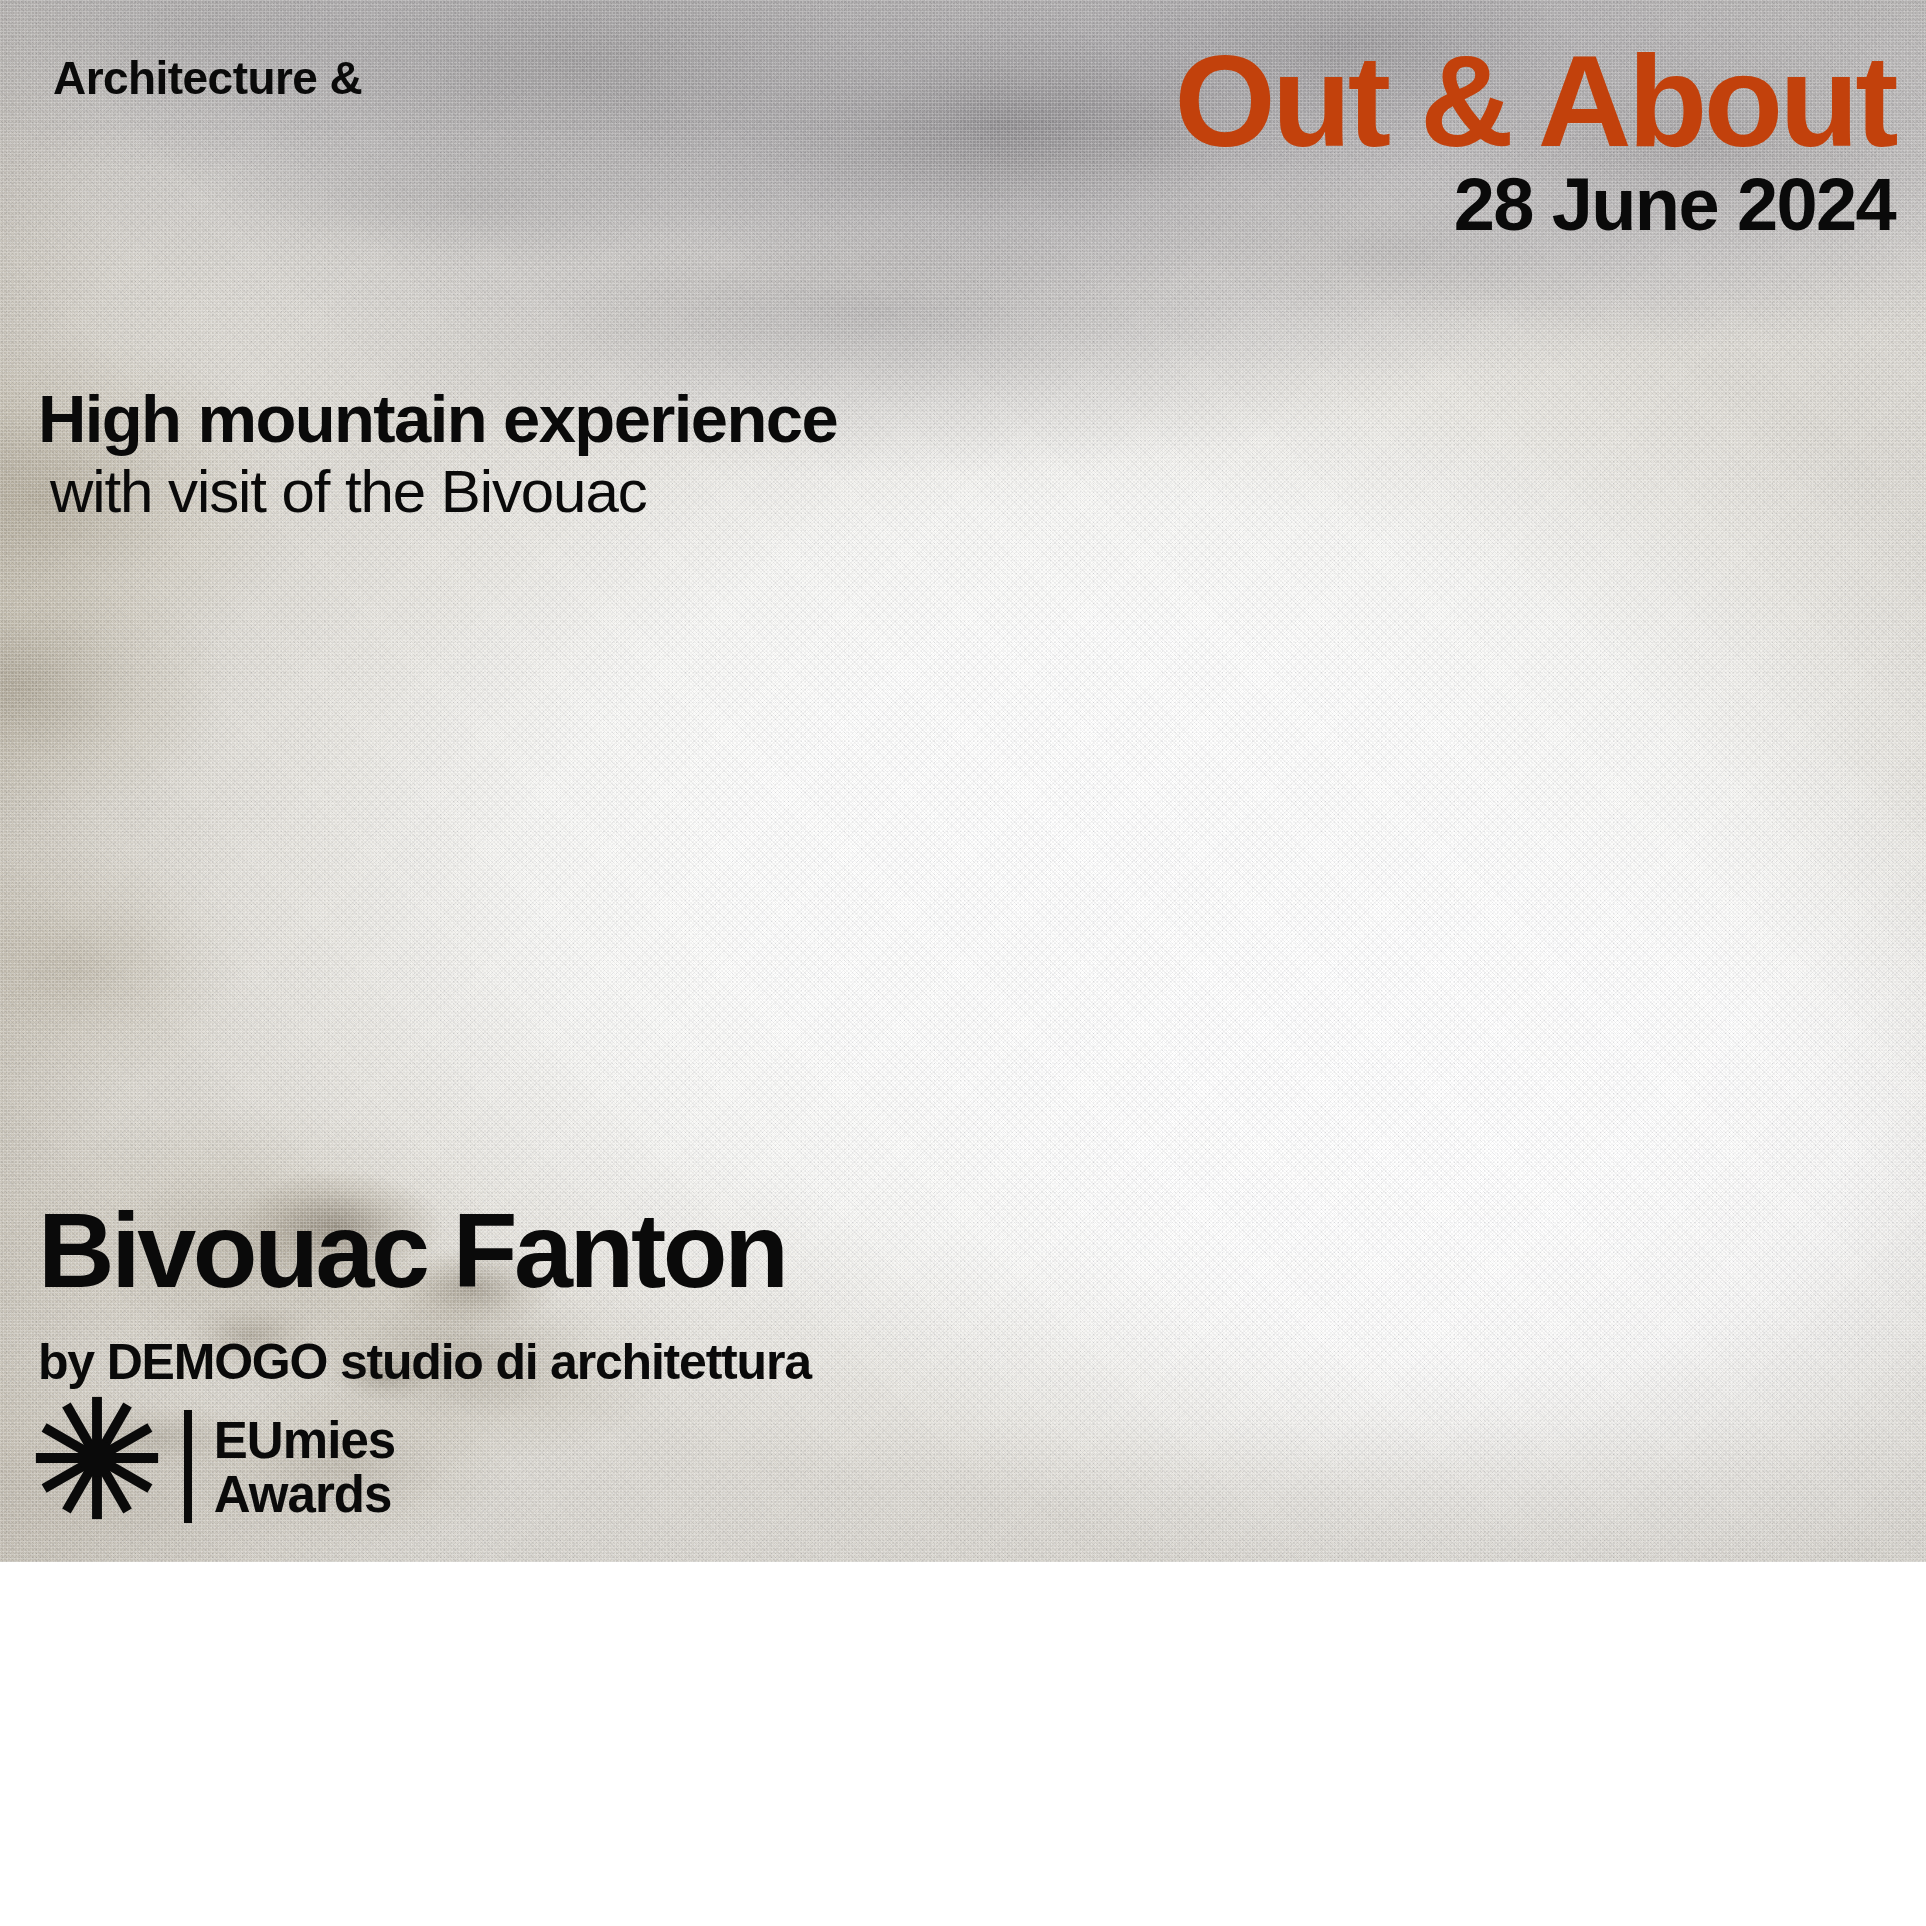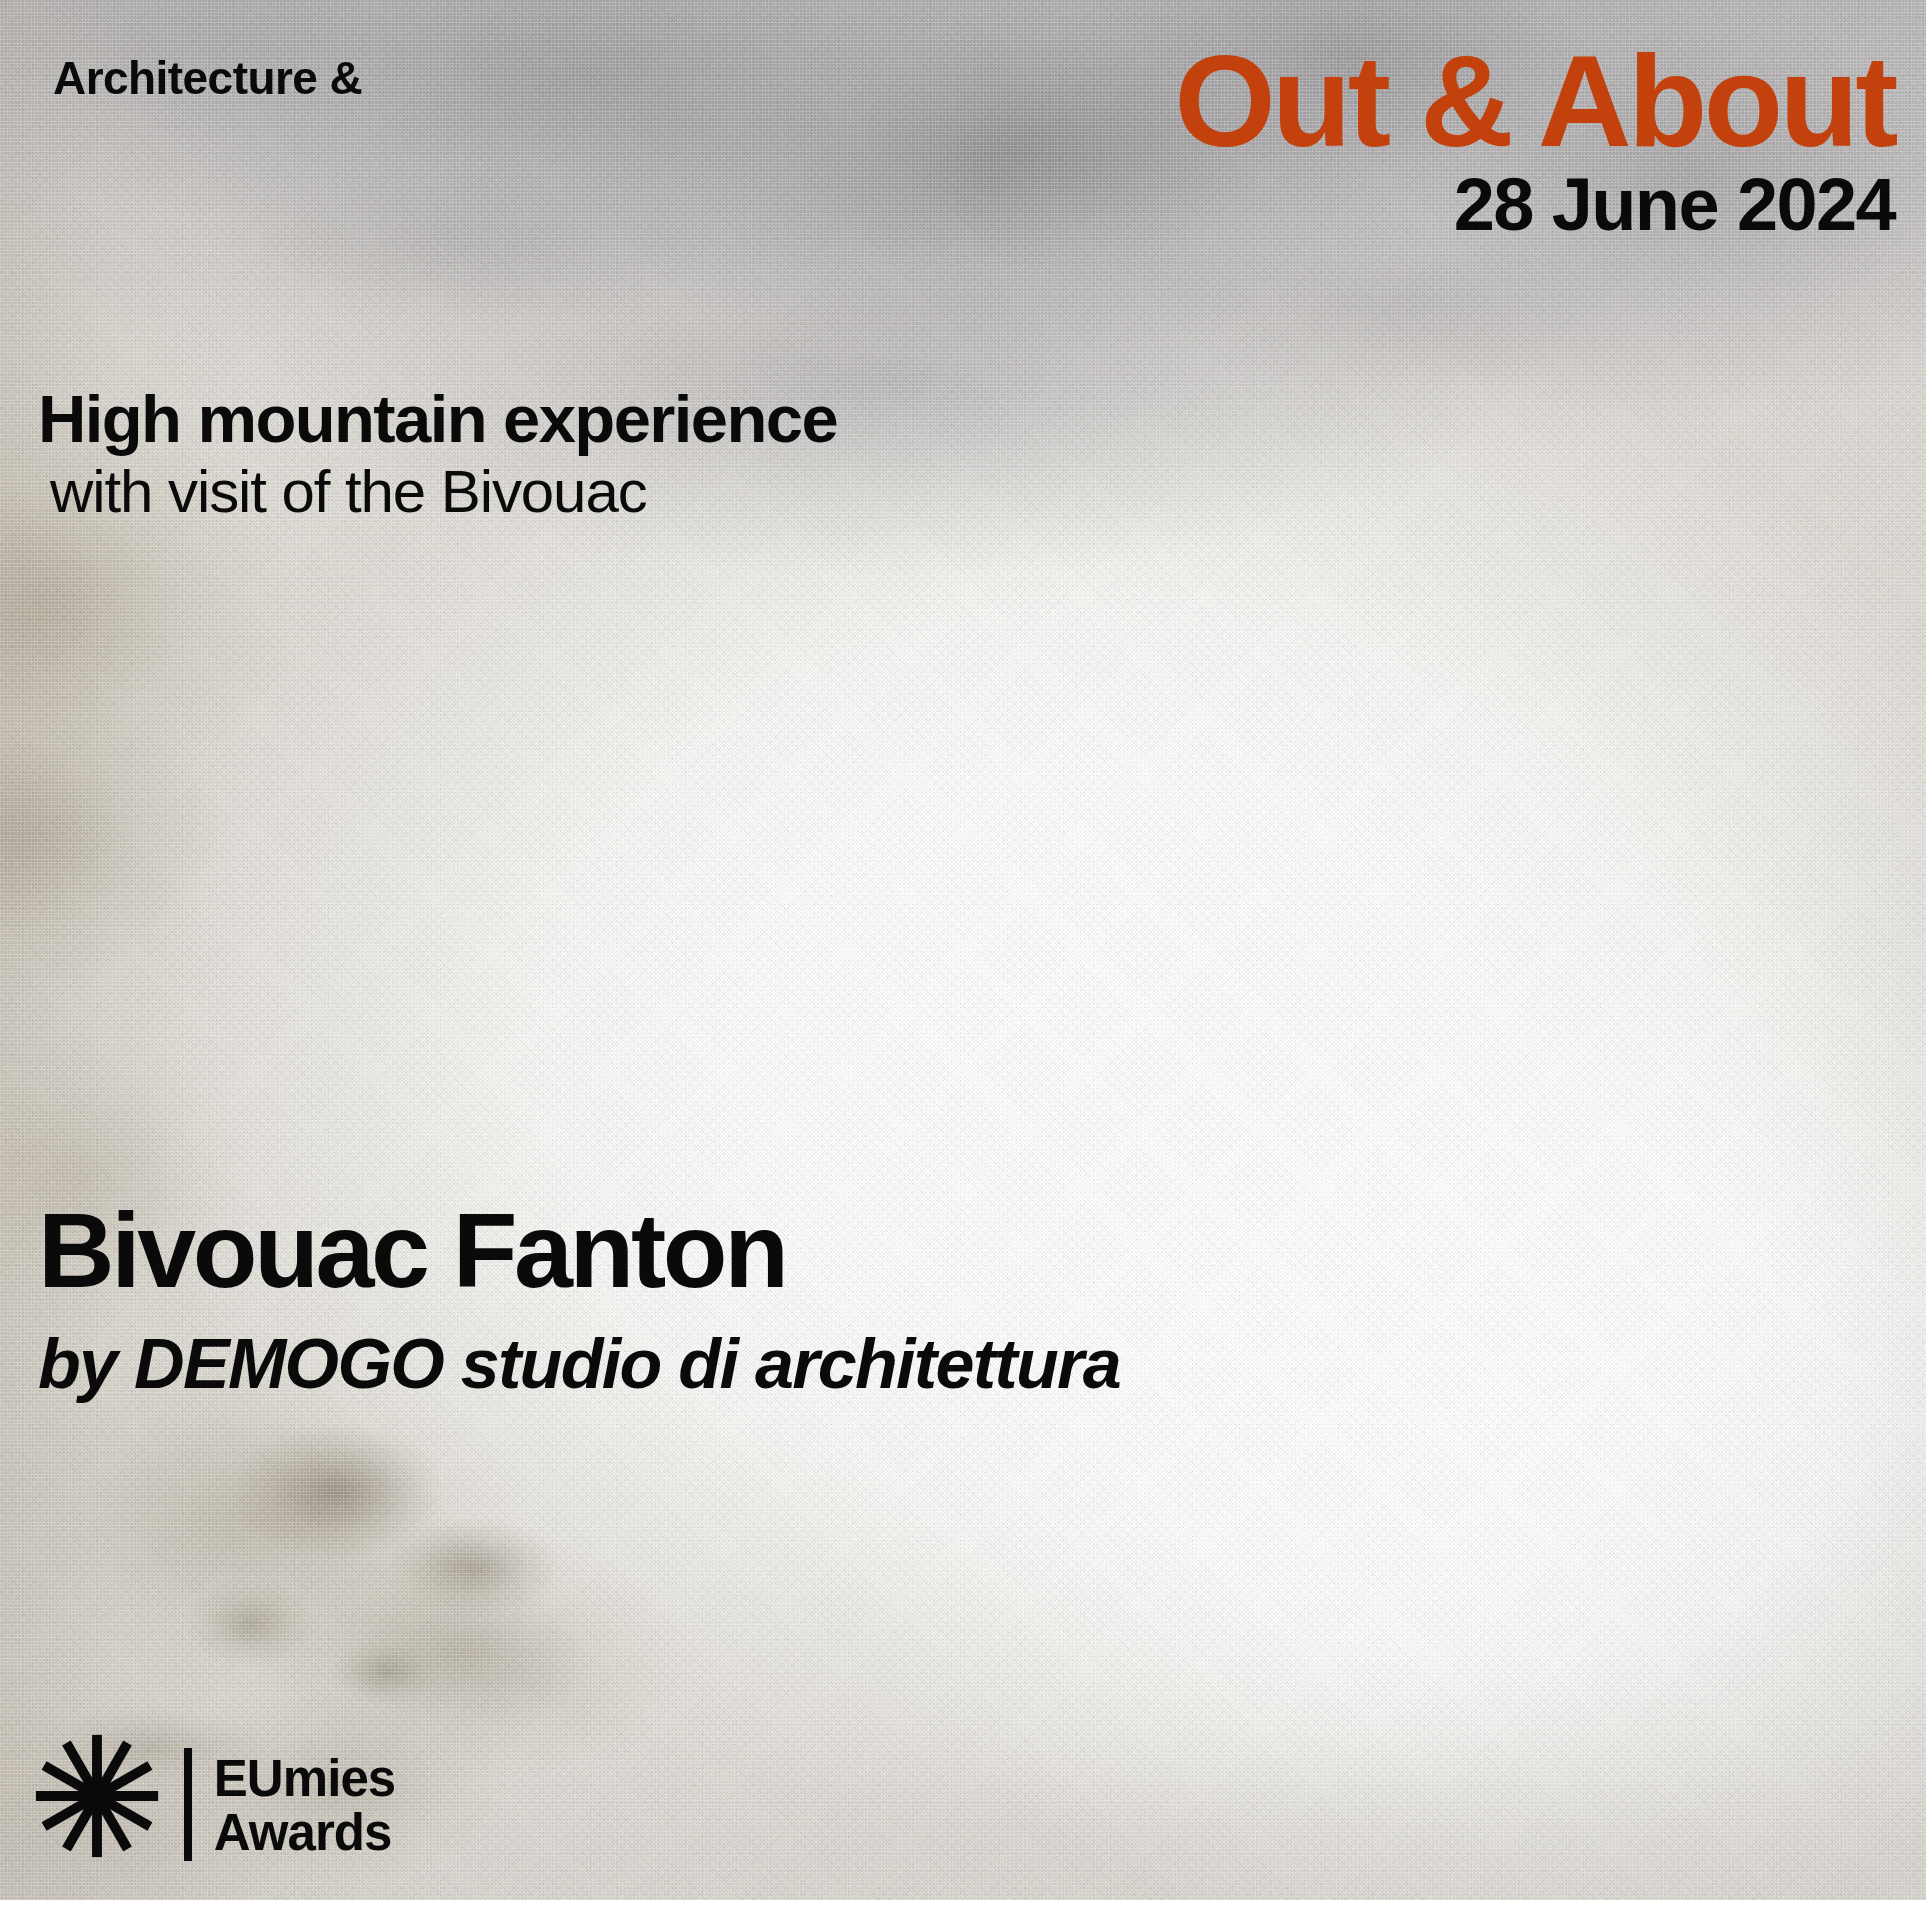--- a/index.html
+++ b/index.html
@@ -3,21 +3,21 @@
 <meta charset="utf-8">
 <style>
   html, body {
     margin: 0;
     padding: 0;
     background: #ffffff;
   }
   #poster {
     position: relative;
     width: 1926px;
-    height: 1900px;
+    height: 1562px;
     overflow: hidden;
     font-family: "Liberation Sans", "DejaVu Sans", sans-serif;
     color: #0a0a0a;
     background: #e9e7e2;
     -webkit-font-smoothing: antialiased;
   }
 
   
   .bg-layer { position: absolute; inset: 0; }
 
@@ -189,27 +189,26 @@
     top: 1199px;
   }
   #project-title {
     font-size: 106px;
     font-weight: 700;
     line-height: 0.98;
     letter-spacing: -0.032em;
     white-space: nowrap;
   }
   #project-author {
-    margin-top: 26px;
-    font-size: 70px;
+    margin-top: 34px;
+    font-size: 50px;
     font-weight: 600;
     line-height: 1.0;
     letter-spacing: -0.024em;
     white-space: nowrap;
-    font-style: italic;
   }
 
   
   #logo {
     left: 32px;
     bottom: 39px;
     display: flex;
     align-items: flex-end;
     gap: 22px;
   }

